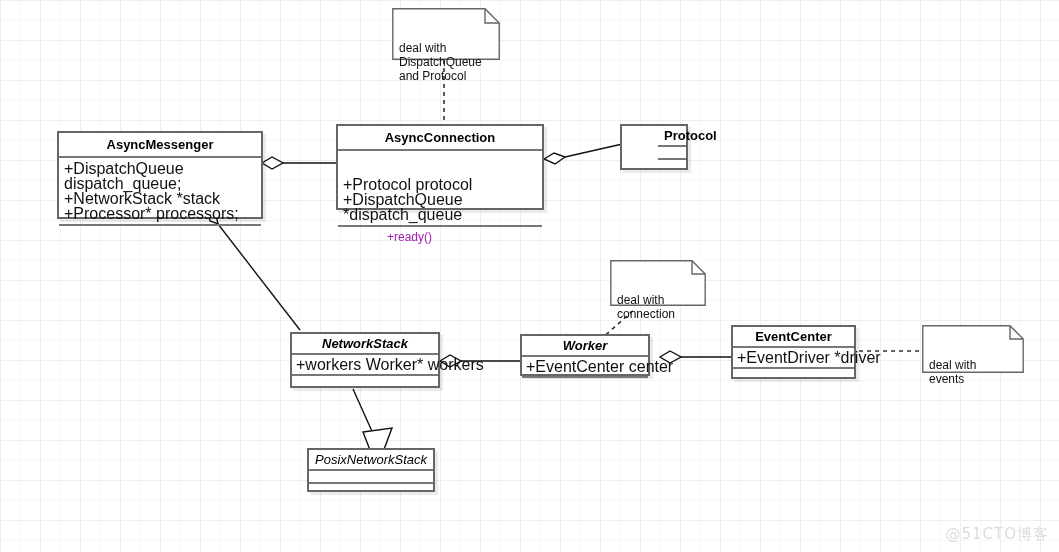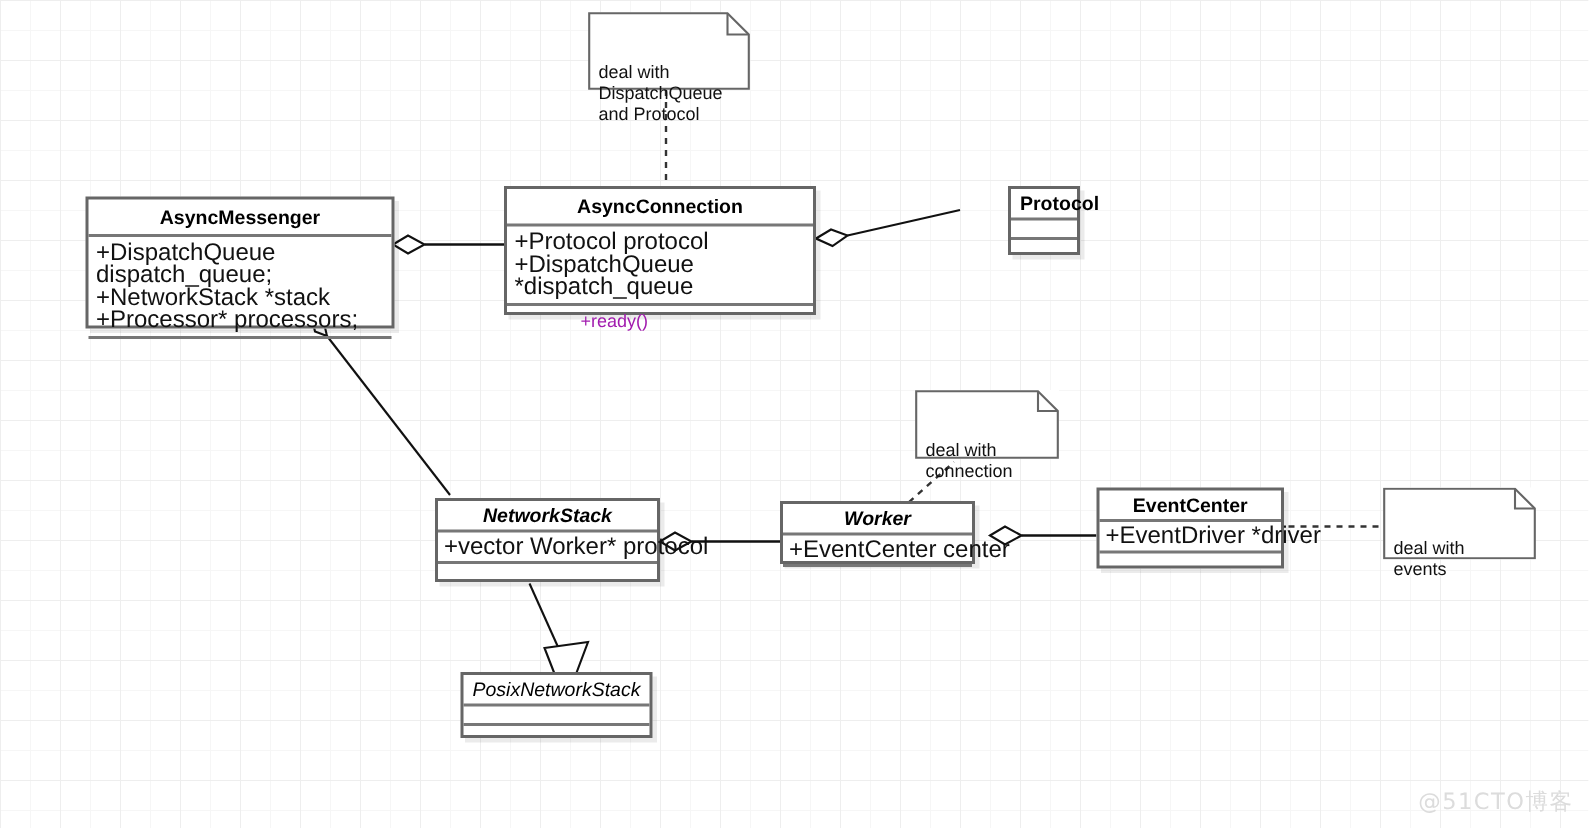--- a/index.html
+++ b/index.html
@@ -171,34 +171,34 @@
   <div class="uml" style="left:57px; top:131px; width:206px; height:88px;">
     <div class="title">AsyncMessenger</div>
     <div class="attrs" style="white-space:pre-line;">+DispatchQueue dispatch_queue;
 +NetworkStack *stack
 +Processor* processors;</div>
     <div class="ops empty"></div>
   </div>
 
   <div class="uml" style="left:336px; top:124px; width:208px; height:86px;">
     <div class="title">AsyncConnection</div>
-    <div class="attrs" style="white-space:pre-line;">+Protocol protocol
+    <div class="attrs" style="white-space:pre-line;margin-top:23px;">+Protocol protocol
 +DispatchQueue *dispatch_queue</div>
     <div class="ops">+ready()</div>
   </div>
 
-  <div class="uml" style="left:672px; top:124px; width:48px; height:46px;">
+  <div class="uml" style="left:620px; top:124px; width:68px; height:46px;padding-left:36px;">
     <div class="title" style="padding:2px 6px;">Protocol</div>
     <div class="attrs empty"></div>
     <div class="ops empty"></div>
   </div>
 
   <div class="uml" style="left:290px; top:332px; width:150px; height:56px;">
     <div class="title ital" style="padding:2px 6px;">NetworkStack</div>
-    <div class="attrs" style="padding:2px 4px;">+vector Worker* protocol</div>
+    <div class="attrs" style="padding:2px 4px;">+workers Worker* workers</div>
     <div class="ops empty"></div>
   </div>
 
   <div class="uml" style="left:520px; top:334px; width:130px; height:42px;">
     <div class="title ital" style="padding:2px 6px;">Worker</div>
     <div class="attrs" style="padding:2px 4px;">+EventCenter center</div>
     <div class="ops empty"></div>
   </div>
 
   <div class="uml" style="left:731px; top:325px; width:125px; height:54px;">

